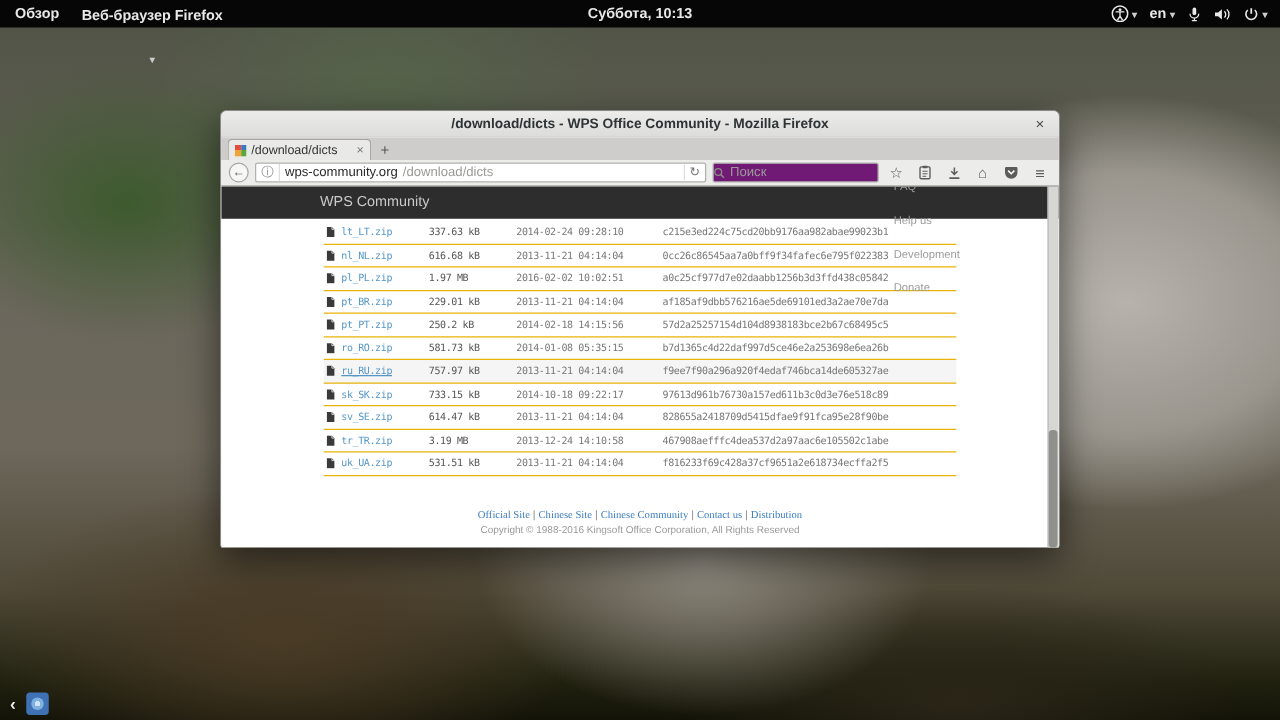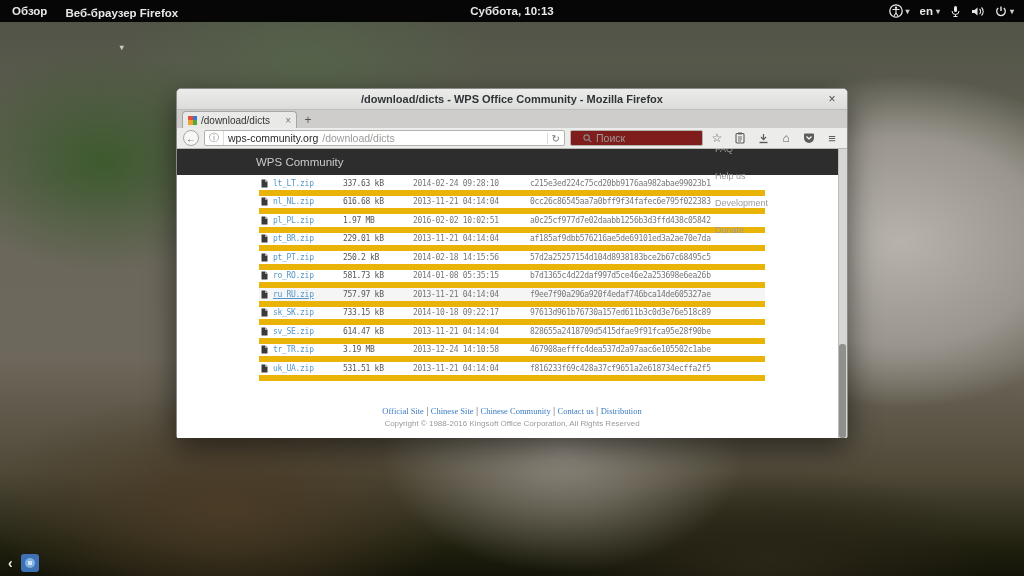--- a/index.html
+++ b/index.html
@@ -59,40 +59,40 @@
   .navbar { height:21px; background:#ececea; border-bottom:1px solid #b9b9b6;
     display:flex; align-items:center; padding:0 6px; gap:5px; }
   .backbtn { width:16px; height:16px; border-radius:50%; border:1px solid #a8a8a4; background:#f7f7f6;
     display:flex; align-items:center; justify-content:center; font-size:10px; color:#555; cursor:pointer; flex:none; }
   .urlbar { flex:1 1 auto; max-width:388px; height:16px; background:#fff; border:1px solid #b1b1ae; border-radius:2px;
     display:flex; align-items:center; padding:0 4px; gap:4px; font-size:10.5px; cursor:text; }
   .info-ic { color:#8a8a88; font-size:10px; border-right:1px solid #ddd; padding-right:4px; }
   .url-domain { color:#2b2b2b; }
   .url-path { color:#9a9a98; }
   .reload { margin-left:auto; border-left:1px solid #ddd; padding-left:4px; color:#777; font-size:10px; cursor:pointer; }
-  .searchbox { width:133px; height:16px; background:#7f1d1d; border:1px solid #b1b1ae; border-radius:2px;
-    display:flex; align-items:center; padding:0 12px; gap:4px; flex:none; cursor:text; }
+  .searchbox { width:133px; height:16px; background:#701a75; border:1px solid #b1b1ae; border-radius:2px;
+    display:flex; align-items:center; padding:0 0; gap:4px; flex:none; cursor:text; }
   .searchbox .ph { color:#9a9a98; font-size:10.5px; }
   .nav-ic { width:18px; height:16px; display:flex; align-items:center; justify-content:center;
     color:#5c5c5a; cursor:pointer; flex:none; }
   .nav-ic svg { display:block; }
   .star-ic { font-size:12px; }
   .home-ic { font-size:12px; }
   .menu-ic { font-size:13px; font-weight:bold; letter-spacing:0; }
 
   
   .content { position:relative; height:289px; background:#fff; overflow:hidden; }
   .siteheader { height:26px; background:#2d2d2d; display:flex; align-items:center; }
   .sh-inner { width:512px; margin:5px auto; display:flex; align-items:center; }
   .brand { color:#c9c9c9; font-size:11.5px; }
   .sitenav { margin-left:auto; display:flex; gap:17px;flex-direction:column; }
   .sitenav span { color:#9b9b9b; font-size:9px; cursor:pointer; }
 
   .ftable { width:506px; margin:2px auto 0; font-family:"DejaVu Sans Mono", monospace; }
-  .trow { display:flex; align-items:center; height:18.5px; border-bottom:6px solid #eab308;
+  .trow { display:flex; align-items:center; height:18.5px; border-bottom:1px solid #eab308;
     font-size:8px; letter-spacing:-0.3px;justify-content:flex-end; }
   .trow.hover { background:#f5f5f5; }
   .trow.hover .fname { text-decoration:underline; }
   .ficon { width:14px; flex:none; display:flex; align-items:center; padding-left:2px; }
   .fname { width:70px; flex:none; color:#5596c8; text-decoration:none; cursor:pointer; }
   .fsize { width:70px; flex:none; color:#555; }
   .fdate { width:117px; flex:none; color:#777; }
   .fhash { flex:1; color:#777; }
 
   .pagefooter { text-align:center; margin-top:25px; font-size:8.5px; }

